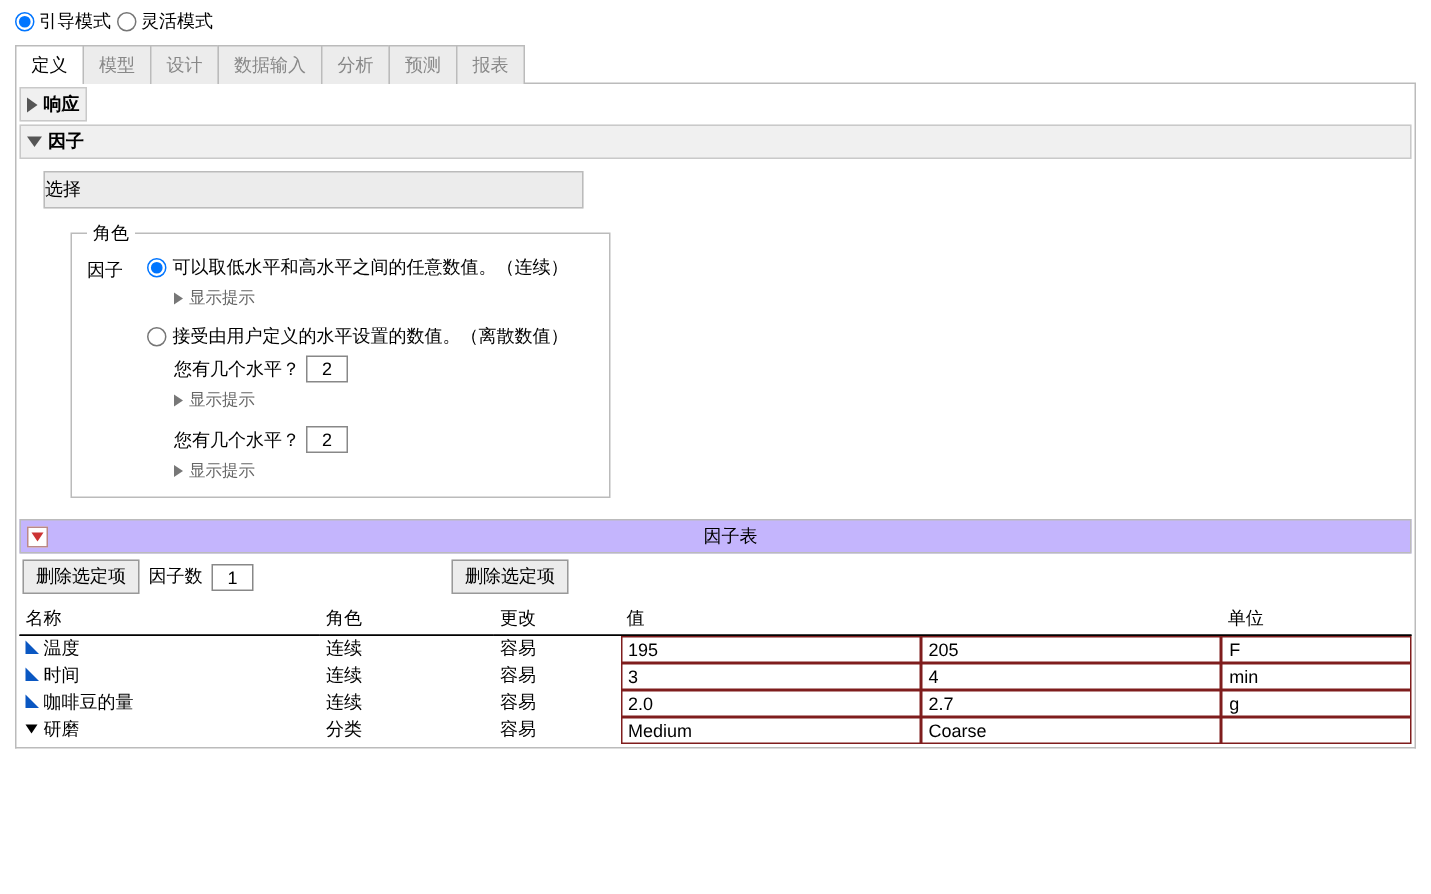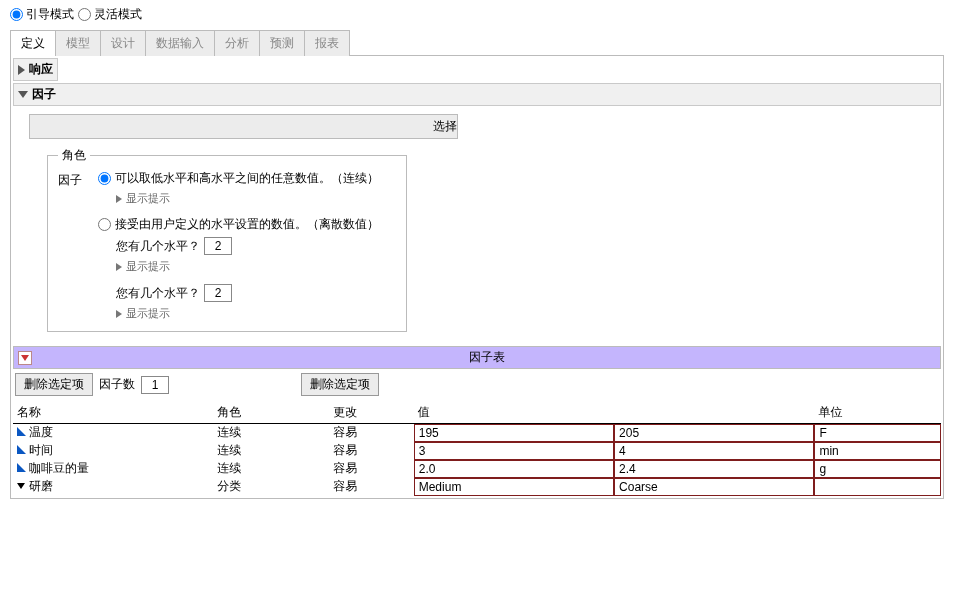--- a/index.html
+++ b/index.html
@@ -63,25 +63,25 @@
   .small-tri-right {
     border-top: 4px solid transparent;
     border-bottom: 4px solid transparent;
     border-left: 6px solid #777;
     margin-right: 4px;
   }
 
   
   .wide-btn {
     display: block;
-    width: 429px;
+    width: 360px;
     margin: 4px 0 8px 0;
     background: #ececec;
     border: 1px solid #bbb;
-    text-align: right;
+    text-align: left;
     padding: 3px 0;
     cursor: pointer;
   }
 
   
   fieldset.role {
     border: 1px solid #bbb;
     margin: 0 0 8px 18px;
     padding: 6px 10px 8px 10px;
     width: 360px;
@@ -329,21 +329,21 @@
           </td>
         </tr>
         <tr>
           <td><span class="blue-tri"></span><span>咖啡豆的量</span></td>
           <td>连续</td>
           <td>容易</td>
           <td style="padding: 0px;">
             <div class="cell-box">2.0</div>
           </td>
           <td style="padding: 0px;">
-            <div class="cell-box">2.4</div>
+            <div class="cell-box">2.7</div>
           </td>
           <td style="padding: 0px;">
             <div class="cell-box">g</div>
           </td>
         </tr>
         <tr>
           <td><span class="down-caret"></span><span>研磨</span></td>
           <td>分类</td>
           <td>容易</td>
           <td style="padding: 0px;">

